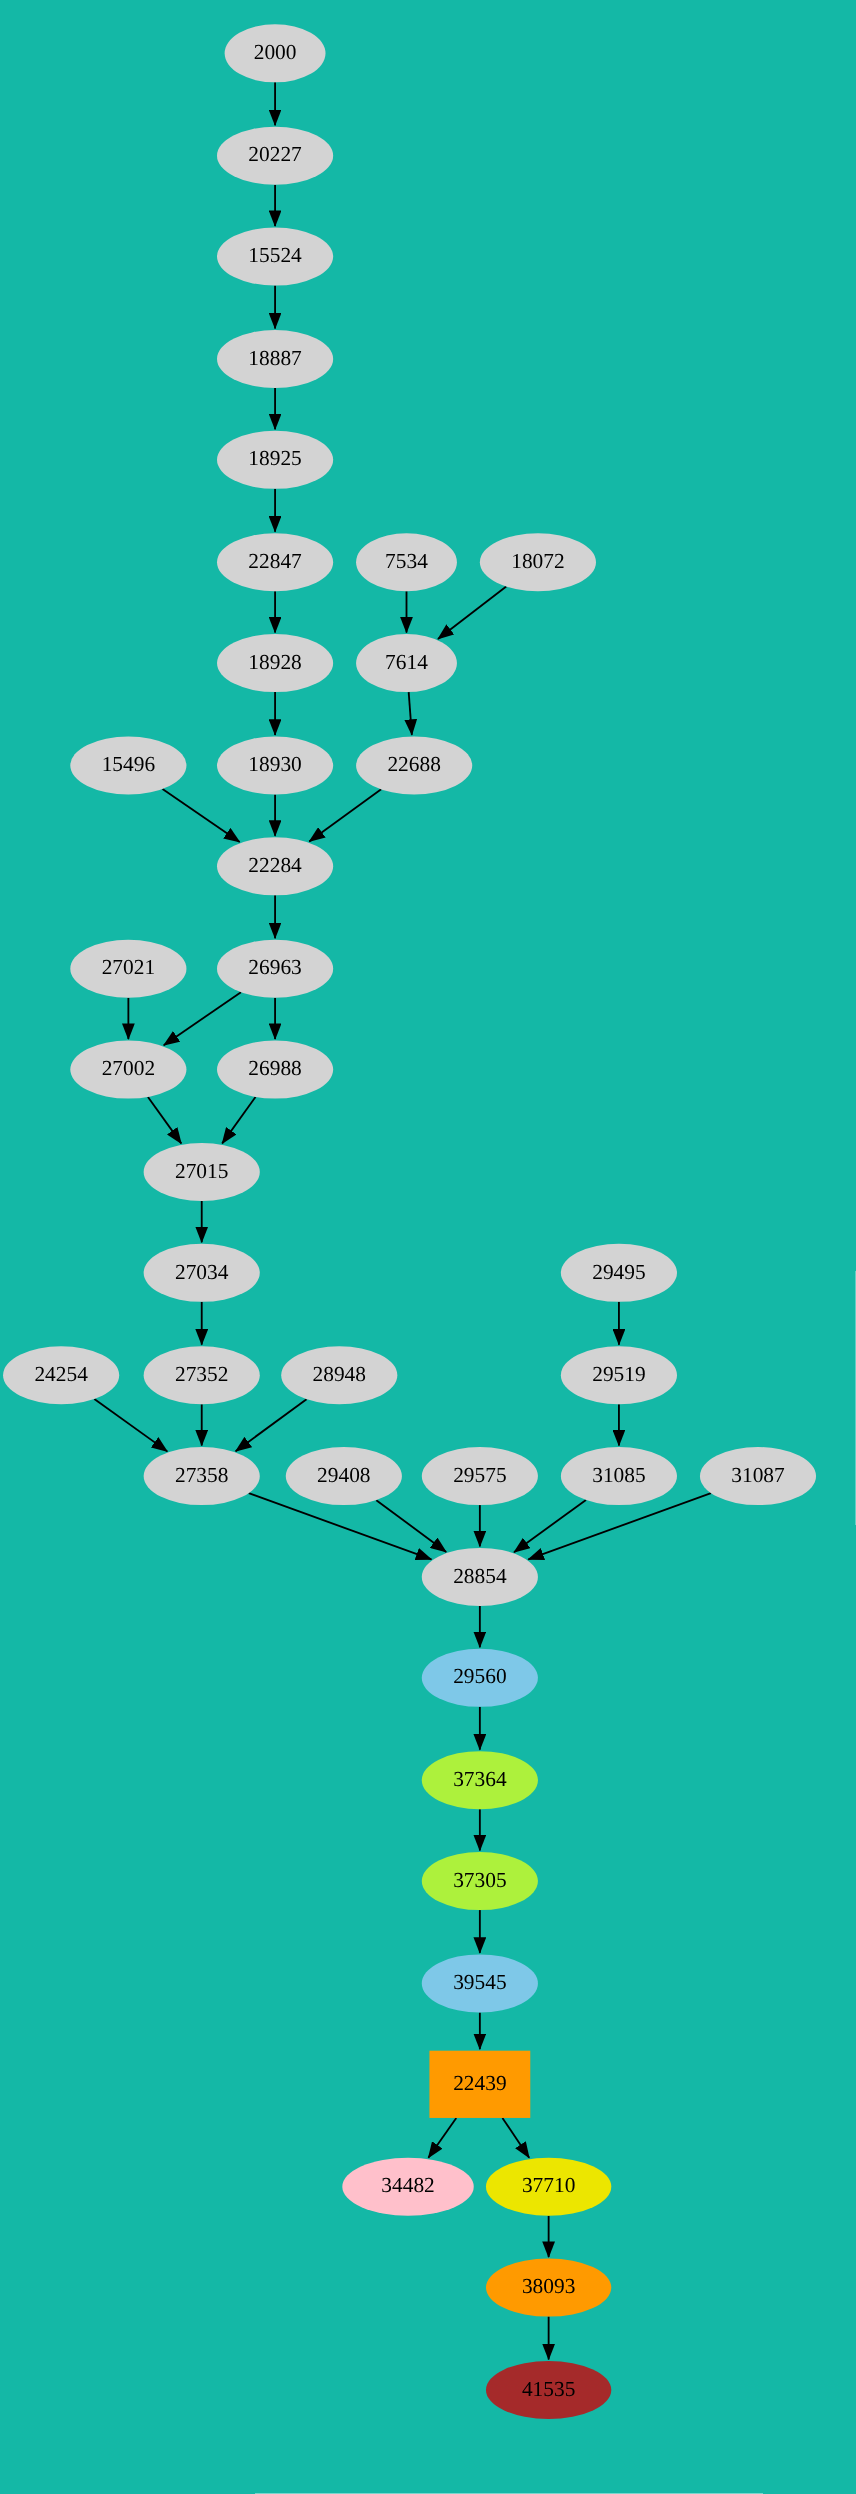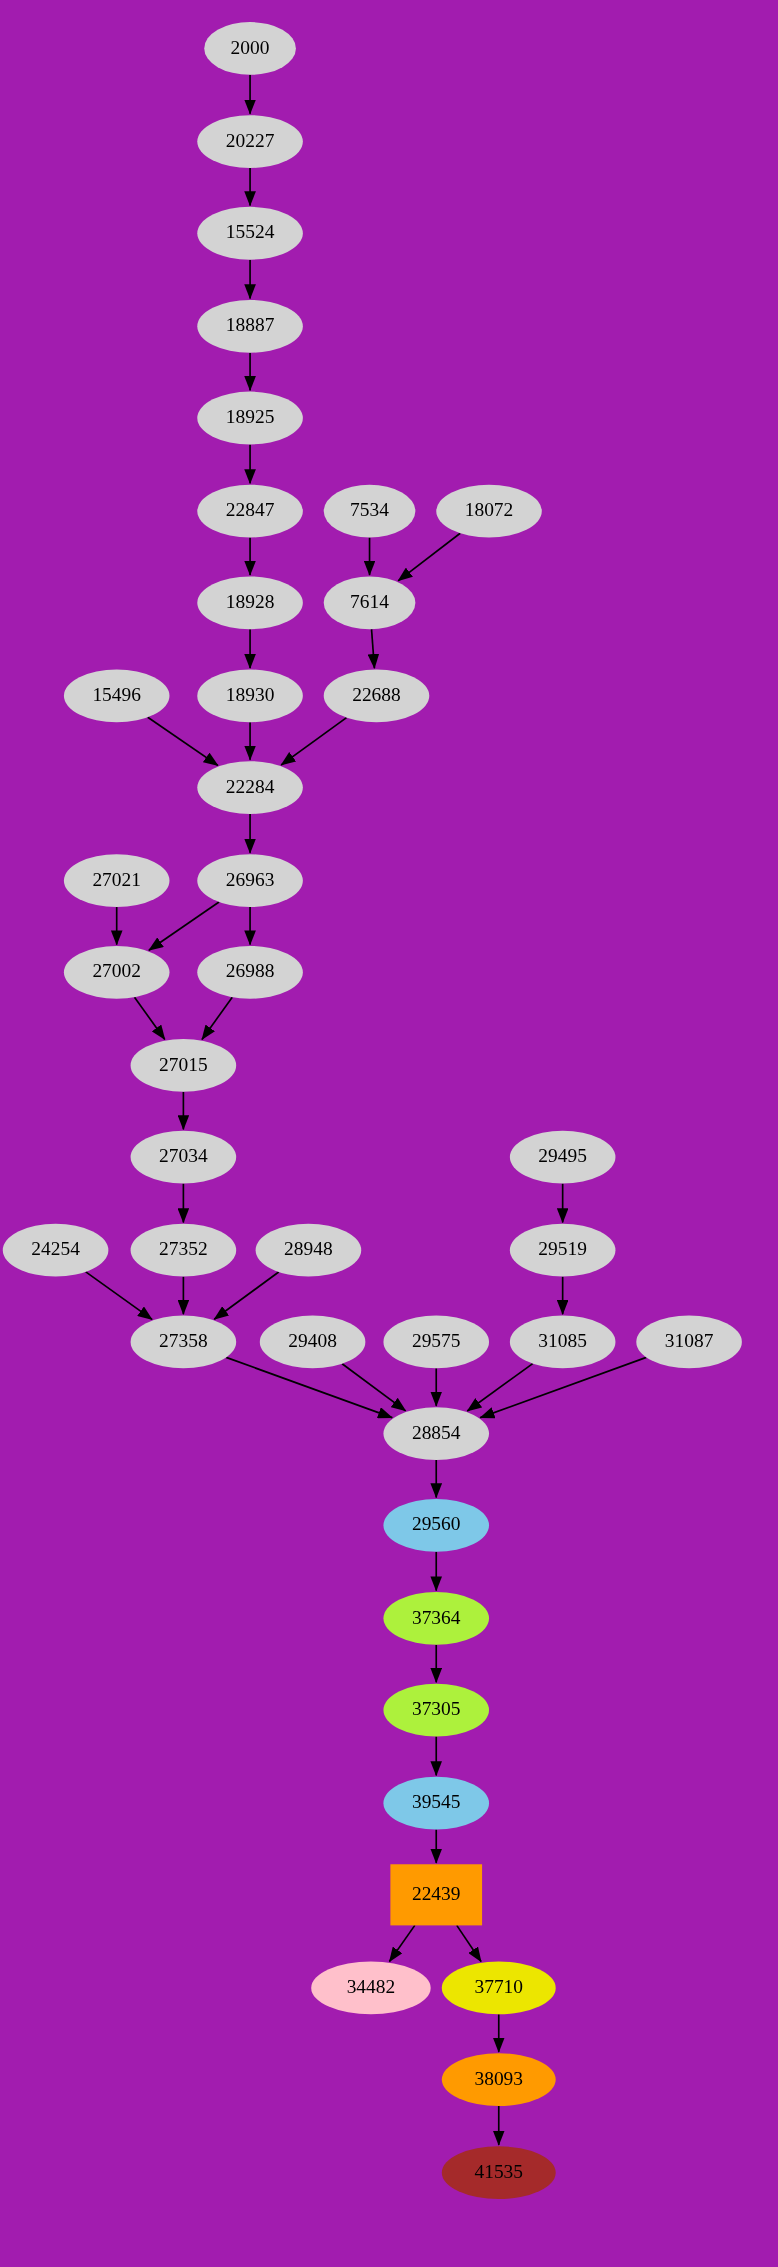--- a/index.html
+++ b/index.html
@@ -1,17 +1,17 @@
 <!DOCTYPE html>
 <html><head>
 <meta charset="utf-8">
 <style>
   html,body{margin:0;padding:0;background:#ffffff;}
   body{font-family:"Liberation Serif", serif;}
-  #graph-root{position:relative;width:778px;height:2267px;background:#a21caf;}
+  #graph-root{position:relative;width:778px;height:2267px;background:#14b8a6;}
   svg{display:block;}
   text.node-label{font-family:"Liberation Serif","DejaVu Serif",serif;font-size:14px;fill:#000000;text-anchor:middle;dominant-baseline:middle;}
 </style>
 </head>
 <body>
 
 <div id="graph-root">
   <svg id="graph-svg" width="778" height="2267" viewBox="0 0 560 1600" xmlns="http://www.w3.org/2000/svg">
     <defs>
       <marker id="arrowhead" markerWidth="9" markerHeight="7" refX="8.5" refY="3.5" orient="auto" markerUnits="strokeWidth">

